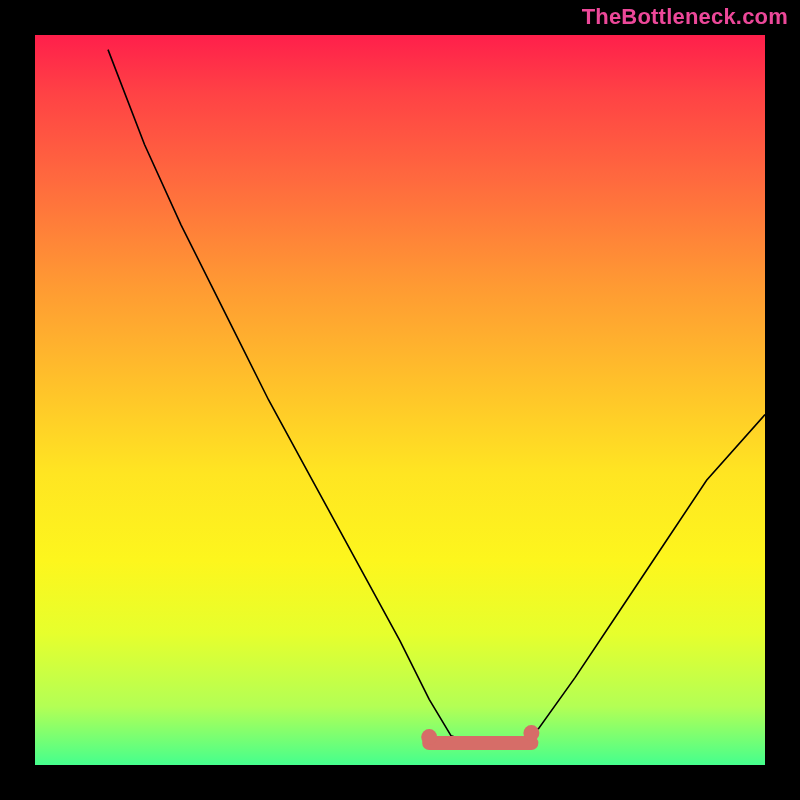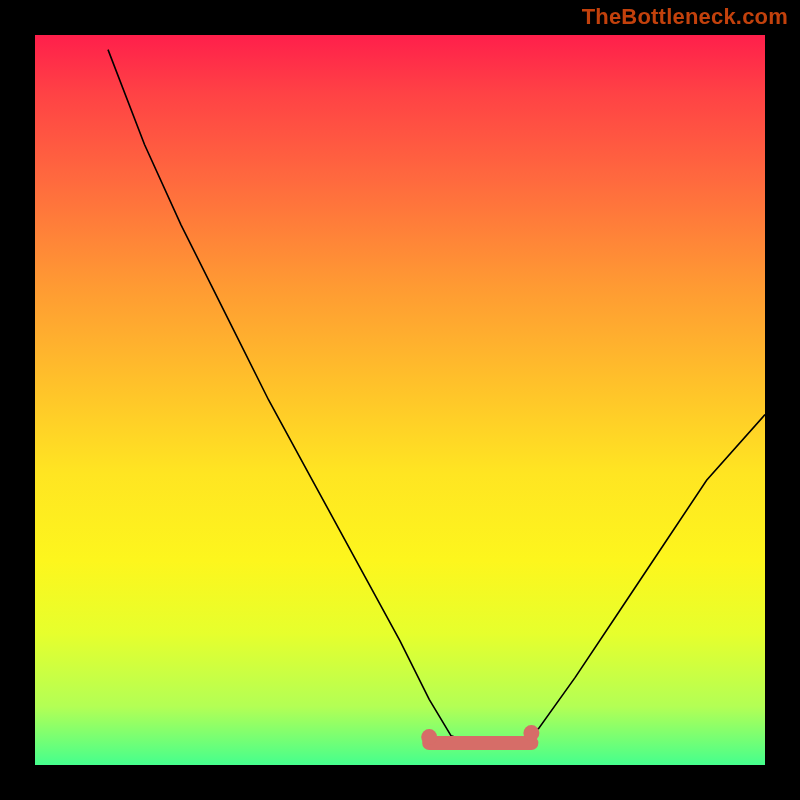--- a/index.html
+++ b/index.html
@@ -16,21 +16,21 @@
     width: 800px;
     height: 800px;
     background: #000;
   }
   .watermark {
     position: absolute;
     top: 4px;
     right: 12px;
     font-size: 22px;
     font-weight: 600;
-    color: #c2410c;
+    color: #ec4899;
     letter-spacing: 0.2px;
     z-index: 10;
   }
   .plot-area {
     position: absolute;
     left: 35px;
     top: 35px;
     width: 730px;
     height: 730px;
     background: linear-gradient(to bottom,

